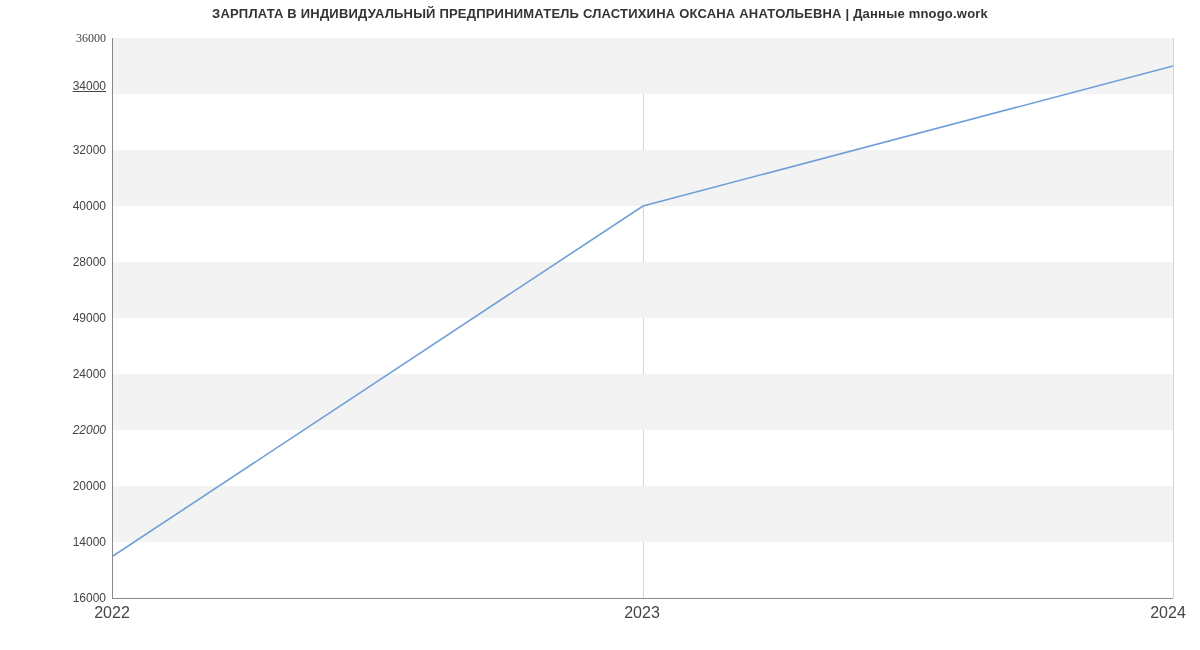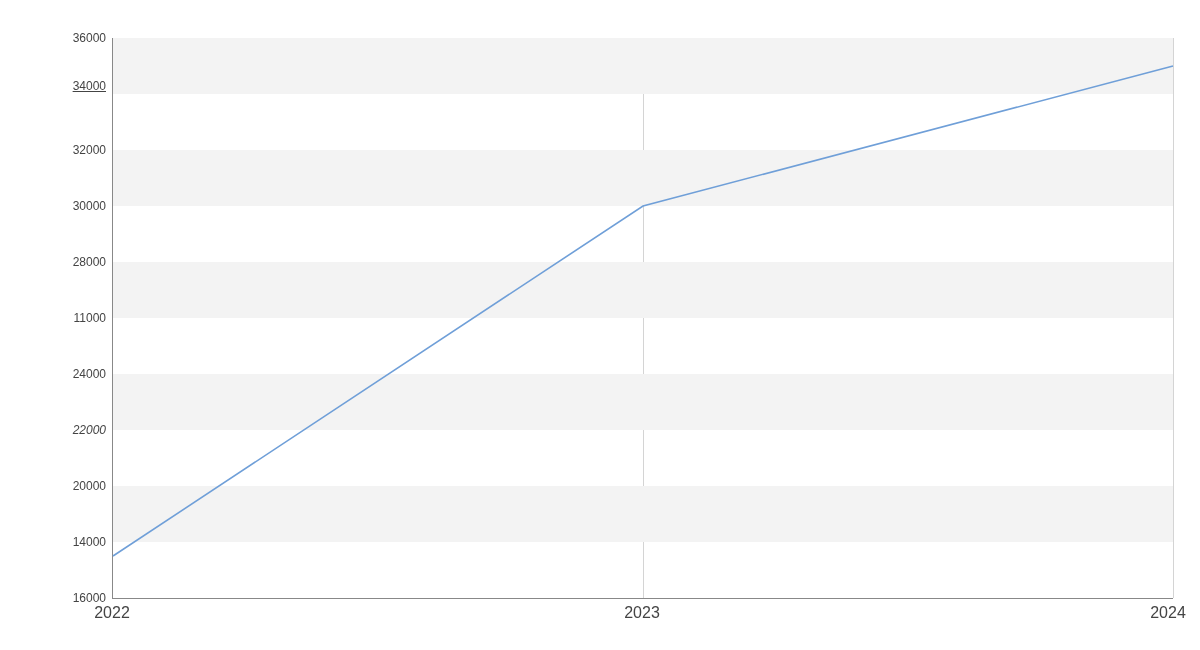--- a/index.html
+++ b/index.html
@@ -10,39 +10,40 @@
   .ytick{position:absolute;right:1094px;width:80px;text-align:right;font-size:12px;color:#444;transform:translateY(-50%)}
   .xtick{position:absolute;top:604px;font-size:16px;color:#444;transform:translateX(-50%)}
   .xgrid{position:absolute;top:0;width:1px;height:100%;background:#d4d4d4}
   svg.line{position:absolute;left:0;top:0;width:100%;height:100%;overflow:visible}
   svg.line path{fill:none;stroke:#6f9fd8;stroke-width:1.6}
 </style>
 </head>
 <body>
 
 <div class="chart">
+  <div class="title">ЗАРПЛАТА В ИНДИВИДУАЛЬНЫЙ ПРЕДПРИНИМАТЕЛЬ СЛАСТИХИНА ОКСАНА АНАТОЛЬЕВНА | Данные mnogo.work</div>
   <div class="plot">
       <div class="xgrid" style="left: 1060px;"></div>
       <div class="xgrid" style="left: 530px;"></div>
       <div class="band" style="top: 0px; height: 56px;"></div>
       <div class="band" style="top: 112px; height: 56px;"></div>
       <div class="band" style="top: 224px; height: 56px;"></div>
       <div class="band" style="top: 336px; height: 56px;"></div>
       <div class="band" style="top: 448px; height: 56px;"></div>
     <svg class="line" viewBox="0 0 1060 560" preserveAspectRatio="none">
         <path d="M0 518 L530 168 L1060 28"></path>
       </svg>
   </div>
 <div class="ytick" style="top: 598px;">16000</div>
     <div class="ytick" style="top: 542px;">14000</div>
     <div class="ytick" style="top: 486px;">20000</div>
     <div class="ytick" style="top: 430px; font-style: italic;">22000</div>
     <div class="ytick" style="top: 374px;">24000</div>
-    <div class="ytick" style="top: 318px;">11000</div>
+    <div class="ytick" style="top: 318px;">49000</div>
     <div class="ytick" style="top: 262px;">28000</div>
-    <div class="ytick" style="top: 206px;">30000</div>
+    <div class="ytick" style="top: 206px;">40000</div>
     <div class="ytick" style="top: 150px;">32000</div>
     <div class="ytick" style="top: 86px; text-decoration: underline;">34000</div>
-    <div class="ytick" style="top: 38px;">36000</div>
+    <div class="ytick" style="top: 38px; font-family: Liberation Serif, serif;">36000</div>
     <div class="xtick" style="left: 112px;">2022</div>
     <div class="xtick" style="left: 642px;">2023</div>
     <div class="xtick" style="left: 1168px; text-align: right;">2024</div>
   </div>
 
 </body></html>

